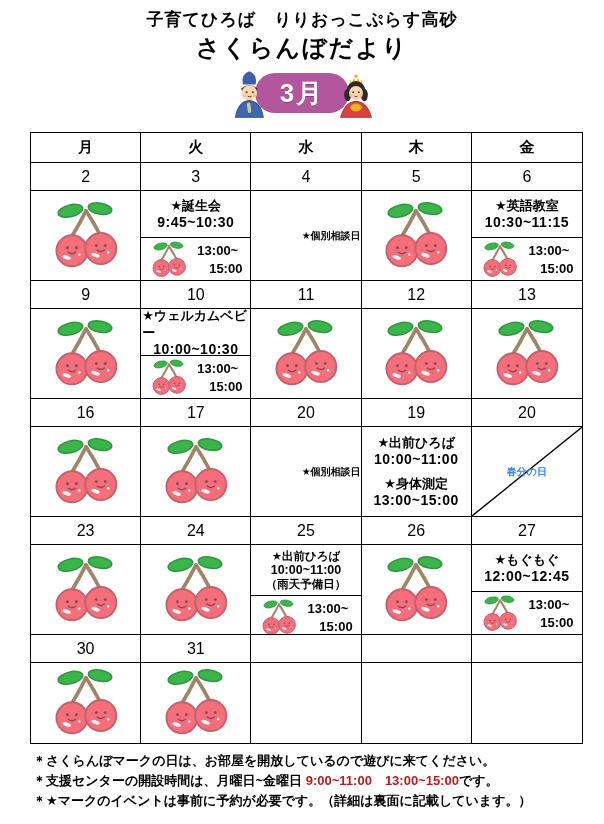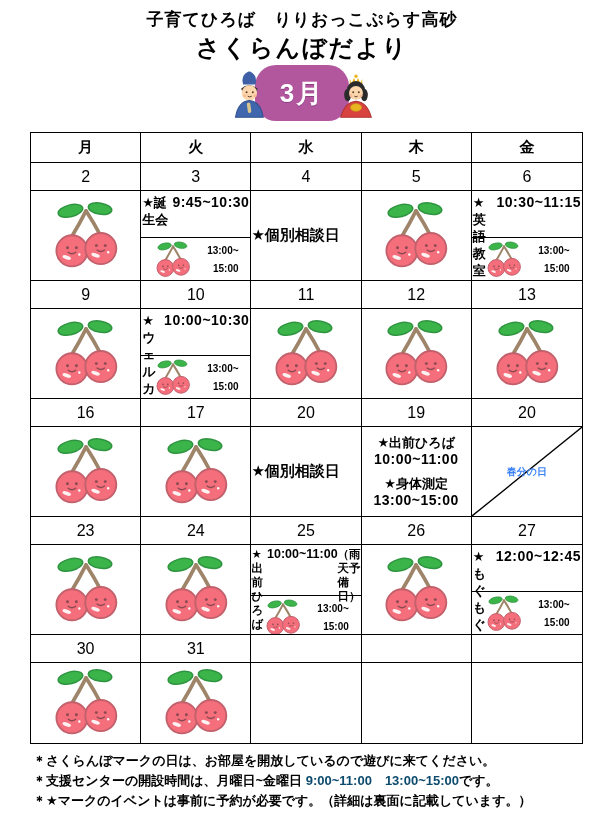--- a/index.html
+++ b/index.html
@@ -10,21 +10,21 @@
   }
   .header{padding-top:8px;text-align:center;}
   .subtitle{font-size:17px;font-weight:bold;line-height:24px;letter-spacing:1px;}
   .title{font-size:24px;font-weight:bold;line-height:32px;letter-spacing:2px;}
 
   .badge-row{margin-top:4px;height:50px;display:flex;align-items:center;justify-content:center;}
   .doll{width:42px;height:50px;position:relative;z-index:2;}
   .doll.left{margin-right:-14px;top:2px;}
   .doll.right{margin-left:-14px;top:2px;}
   .month-pill{
-    width:94px;height:56px;border-radius:21px;background:#b2569e;z-index:1;
+    width:94px;height:40px;border-radius:21px;background:#b2569e;z-index:1;
     display:flex;align-items:center;justify-content:center;
     color:#fff;font-size:26px;font-weight:bold;letter-spacing:2px;
     text-shadow:0 1px 0 #8d3f86;
   }
 
   .cal{
     margin:14px 0 0 30px;width:553px;
     display:grid;grid-template-columns:repeat(5,1fr);
     grid-template-rows:30px 28px 90px 28px 90px 28px 90px 28px 90px 28px 80px;
     border:1.6px solid #000;box-sizing:border-box;background:#fff;
@@ -33,42 +33,42 @@
     border-right:1.4px solid #000;border-bottom:1.4px solid #000;
     box-sizing:border-box;position:relative;overflow:hidden;background:#fff;
   }
   .col5{border-right:none;}
   .row-last{border-bottom:none;}
   .hd{display:flex;align-items:center;justify-content:center;font-size:15px;font-weight:bold;}
   .dt{display:flex;align-items:center;justify-content:center;font-size:16px;}
   .c-cherry{display:flex;align-items:center;justify-content:center;}
   .cherry-lg{width:74px;height:74px;}
   .cherry-sm{width:40px;height:40px;flex:0 0 auto;}
-  .c-center{display:flex;align-items:center;justify-content:flex-start;font-size:15px;font-weight:bold;}
+  .c-center{display:flex;align-items:center;justify-content:flex-end;font-size:10px;font-weight:bold;}
   .c-split{display:flex;flex-direction:column;}
-  .ev-top{border-bottom:1.3px solid #000;display:flex;flex-direction:row;justify-content:center;padding:3px 1px;min-height:40px;}
+  .ev-top{border-bottom:1.3px solid #000;display:flex;flex-direction:column;align-items:center;justify-content:center;padding:3px 1px;min-height:40px;}
   .ev-title{font-size:13px;font-weight:bold;line-height:17px;}
   .ev-time{font-size:14px;font-weight:bold;line-height:17px;letter-spacing:0.5px;}
   .ev-top.small{min-height:46px;padding:2px 0;}
   .ev-top.small .ev-title{font-size:11.5px;line-height:14px;}
   .ev-top.small .ev-time{font-size:12.5px;line-height:14px;letter-spacing:0;}
   .ev-note{font-size:11.5px;font-weight:bold;line-height:14px;}
   .open-row{flex:1;display:flex;align-items:center;justify-content:center;gap:4px;padding:2px;}
-  .open-times{font-size:10px;font-weight:bold;line-height:18px;text-align:right;}
+  .open-times{font-size:13px;font-weight:bold;line-height:18px;text-align:center;}
   .open-times .t2{padding-left:16px;}
   .c-two{display:flex;flex-direction:column;align-items:center;justify-content:center;gap:7px;}
   .c-two .ev{display:flex;flex-direction:column;align-items:center;}
   .c-two .ev-title{font-size:13px;}
   .c-two .ev-time{font-size:14px;}
   .c-holiday{display:flex;align-items:center;justify-content:center;}
   .holiday-label{position:relative;z-index:2;color:#3b82f6;font-size:10px;font-weight:bold;}
   .diag{position:absolute;left:0;top:0;width:100%;height:100%;z-index:1;}
 
   .footer{margin:7px 0 0 33px;font-size:13px;font-weight:bold;line-height:20px;}
-  .blue{color:#0c4a6e;text-align:right;}
+  .blue{color:#b91c1c;text-align:right;}
   .hidden-defs{position:absolute;width:0;height:0;overflow:hidden;}
 </style>
 </head>
 <body>
 
 <svg class="hidden-defs" aria-hidden="true">
   <symbol id="cherry" viewBox="0 0 100 100">
     <path d="M50 16 Q41 34 30 52" stroke="#9e8468" stroke-width="5" fill="none" stroke-linecap="round"></path>
     <path d="M50 16 Q61 33 70 50" stroke="#9e8468" stroke-width="5" fill="none" stroke-linecap="round"></path>
     <ellipse cx="29" cy="16" rx="17" ry="8" fill="#3bb44a" stroke="#2f9440" stroke-width="2" transform="rotate(-14 29 16)"></ellipse>

